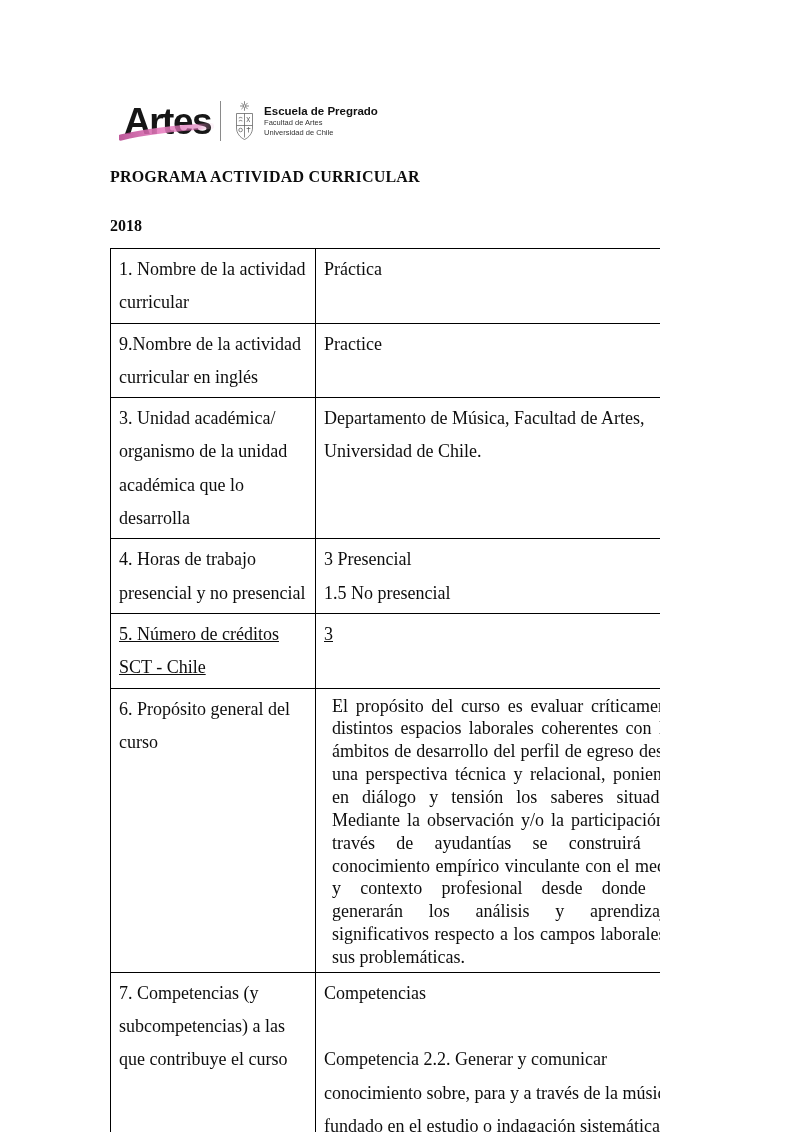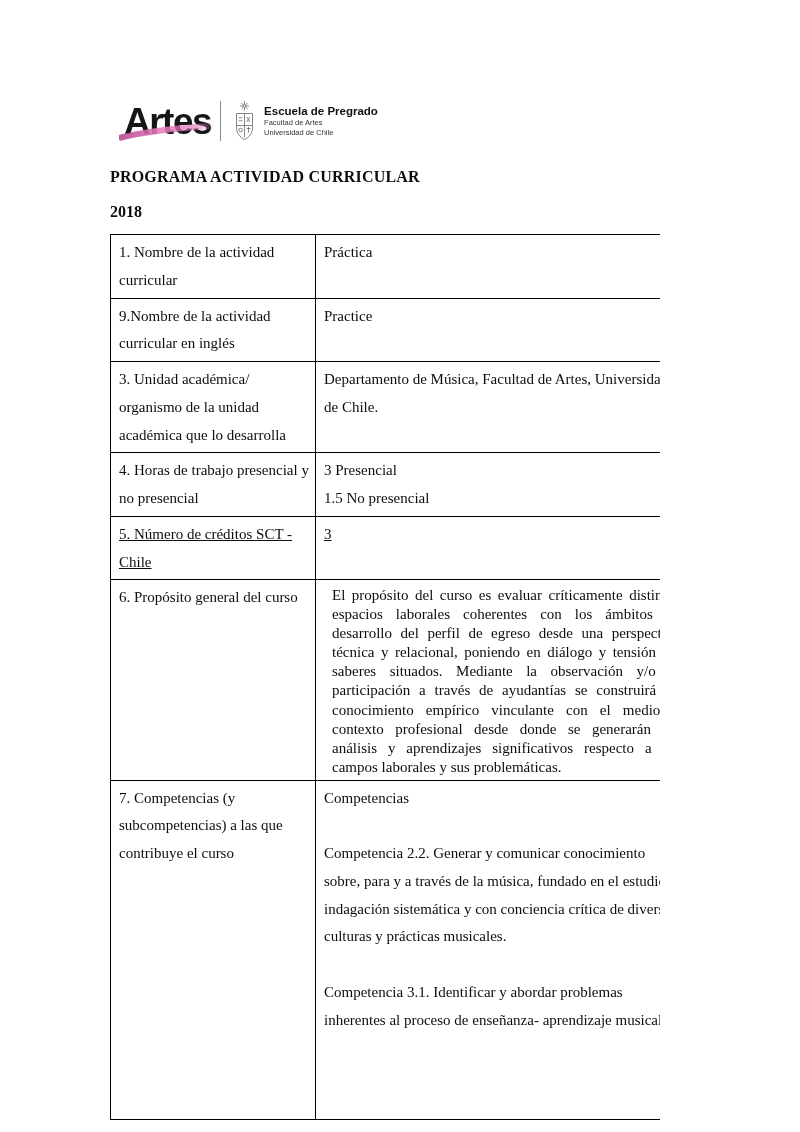--- a/index.html
+++ b/index.html
@@ -71,37 +71,37 @@
     text-align: left;
   }
   .doc-title {
     font-size: 16px;
     font-weight: 700;
     letter-spacing: 0.2px;
   }
   .doc-year {
     font-size: 16px;
     font-weight: 700;
-    margin-top: 17px;
+    margin-top: 31px;
   }
 
   
   .doc-table {
     width: 578px;
     margin: 13px 0 0 110px;
     border: 1.6px solid #000;
   }
   .t-row {
     display: flex;
     border-bottom: 1.4px solid #000;
   }
   .t-row:last-child { border-bottom: none; justify-content: flex-end; }
   .cell {
     padding: 4px 8px 3px 8px;
-    font-size: 15px;
+    font-size: 18px;
     line-height: 1.85;
     white-space: pre-line;
   }
   .cell-label {
     flex: 0 0 205px;
     border-right: 1.4px solid #000;
     padding-right: 3px;
   }
   .cell-value { flex: 1 1 auto; }
   .cell-value.justify {

